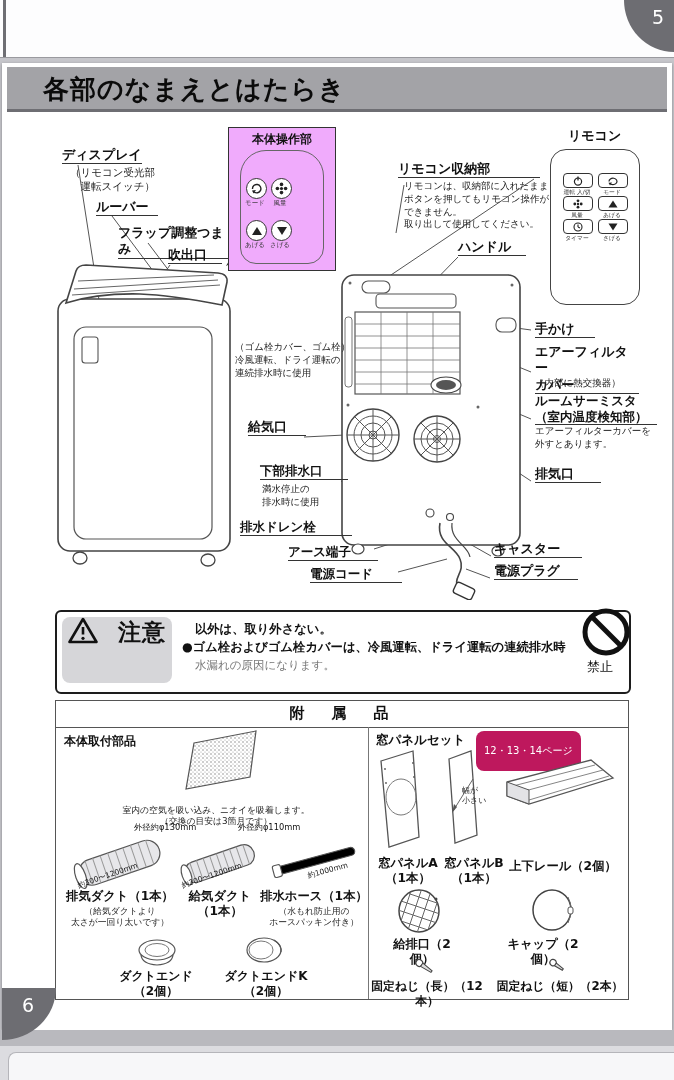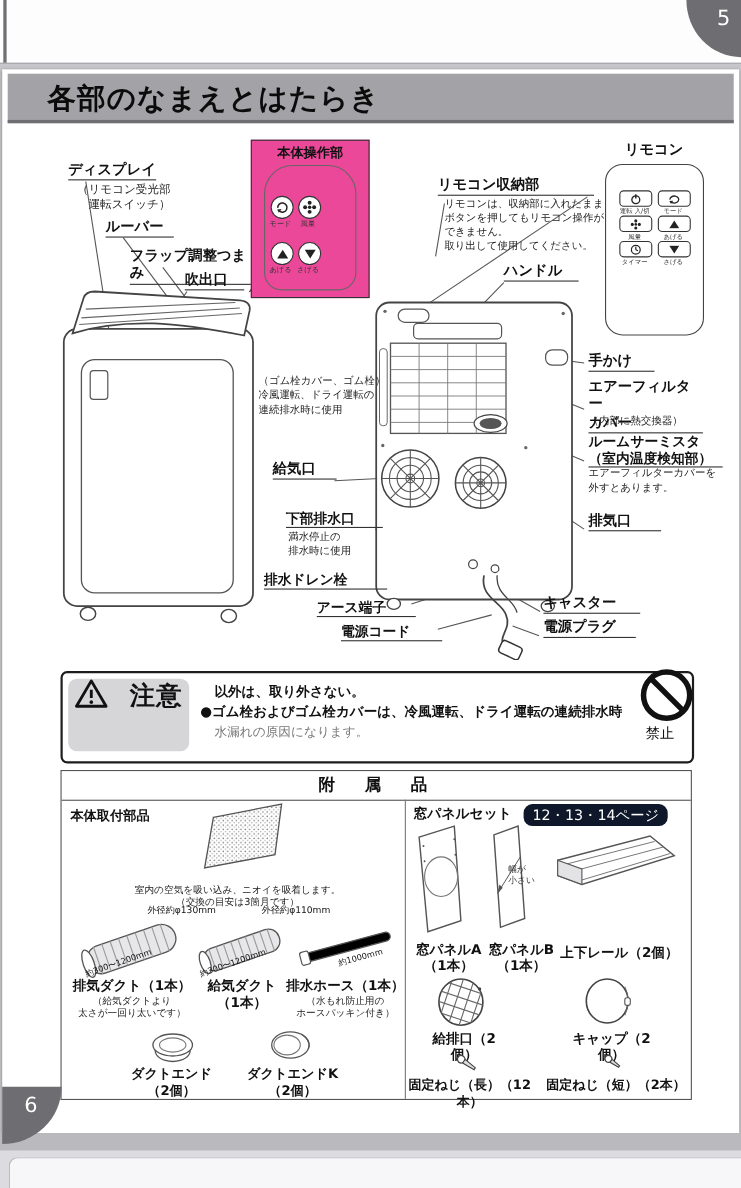--- a/index.html
+++ b/index.html
@@ -12,21 +12,21 @@
   .badge-6{left:2px;top:988px;width:54px;height:52px;border-bottom-right-radius:100%;z-index:5;}
   .badge-6 span{position:absolute;left:20px;top:6px;}
   .page{position:absolute;left:2px;top:63px;width:670px;height:967px;background:#ffffff;box-shadow:0 1px 3px rgba(0,0,0,.35);}
   .title-bar{position:absolute;left:5px;top:4px;width:660px;height:42px;background:#a3a3a7;border-bottom:3px solid #6e6e73;}
   .title-bar .t{position:absolute;left:36px;top:5px;font-size:26px;font-weight:bold;color:#0b0b0b;letter-spacing:1px;}
   .lbl{position:absolute;font-weight:bold;font-size:13px;line-height:1.25;color:#111;border-bottom:1.6px solid #333;white-space:pre-line;z-index:3;}
   .note{position:absolute;font-size:9.5px;line-height:1.35;color:#222;white-space:pre-line;z-index:3;}
   svg{display:block;}
   .leader{position:absolute;left:0;top:45px;z-index:1;}
   .machine{position:absolute;z-index:2;}
-  .panel-box{position:absolute;left:226px;top:64px;width:106px;height:142px;background:#ec4899;border:1.6px solid #333;z-index:3;}
+  .panel-box{position:absolute;left:226px;top:64px;width:106px;height:142px;background:#f0abfc;border:1.6px solid #333;z-index:3;}
   .panel-title{position:absolute;left:0;top:3px;width:100%;text-align:center;font-size:12px;font-weight:bold;}
   .panel-outline{position:absolute;left:11px;top:22px;width:82px;height:112px;border:1.3px solid #666;border-radius:26px 26px 16px 16px;}
   .rbtn{position:absolute;width:19px;height:19px;border:1.5px solid #333;border-radius:50%;display:flex;align-items:center;justify-content:center;background:#fff;}
   .rbtn-lab{position:absolute;font-size:6.5px;color:#333;text-align:center;width:34px;}
   .remote-title{position:absolute;left:566px;top:64px;width:80px;font-size:13px;font-weight:bold;z-index:3;}
   .remote-body{position:absolute;left:548px;top:86px;width:88px;height:154px;border:1.7px solid #444;border-radius:16px;background:#fff;z-index:3;}
   .kbtn{position:absolute;width:28px;height:13px;border:1.2px solid #333;border-radius:4px;display:flex;align-items:center;justify-content:center;background:#fff;}
   .kbtn-lab{position:absolute;font-size:5.8px;color:#333;text-align:center;width:34px;white-space:nowrap;}
   .caution-box{position:absolute;left:53px;top:547px;width:572px;height:80px;border:2.2px solid #1d1d1d;border-radius:6px;background:#fff;z-index:3;}
   .caution-badge{position:absolute;left:5px;top:5px;width:110px;height:66px;background:#d6d6d9;border-radius:8px;display:flex;align-items:flex-start;justify-content:center;gap:20px;}
@@ -38,21 +38,21 @@
   .prohibit-lab{position:absolute;left:585px;top:595px;font-size:13px;font-weight:normal;z-index:4;}
   .acc-box{position:absolute;left:53px;top:637px;width:572px;height:298px;border:1.5px solid #555;background:#fff;z-index:3;}
   .acc-title{position:absolute;left:0;top:3px;width:100%;text-align:center;font-weight:bold;font-size:15px;letter-spacing:6px;}
   .acc-hline{position:absolute;left:0;top:26px;width:100%;border-top:1.4px solid #555;}
   .acc-vline{position:absolute;left:312px;top:26px;width:0;height:272px;border-left:1.2px solid #777;}
   .acc-hdr{position:absolute;font-size:12px;font-weight:bold;}
   .acc-name{position:absolute;font-weight:bold;font-size:12.3px;text-align:center;white-space:pre-line;line-height:1.25;}
   .acc-note{position:absolute;font-size:8.8px;color:#222;text-align:center;white-space:pre-line;line-height:1.3;}
   .dim{position:absolute;font-size:8.3px;color:#111;white-space:nowrap;}
   .rot{transform-origin:left center;}
-  .pages-pill{position:absolute;left:420px;top:30px;background:#0f172a;color:#fff;font-size:13px;border-radius:8px;padding:1px 8px;}
+  .pages-pill{position:absolute;left:420px;top:30px;background:#be185d;color:#fff;font-size:10px;border-radius:8px;padding:13px 8px;}
   .pbn{position:absolute;font-size:8px;color:#333;white-space:pre-line;line-height:1.2;}
   .gap-band{position:absolute;left:0;top:1030px;width:674px;height:16px;background:#b9b9be;}
   .next-page{position:absolute;left:0;top:1046px;width:674px;height:34px;background:#dcdce0;}
   .next-inner{position:absolute;left:8px;top:6px;width:666px;height:28px;background:#f7f7f9;border-top:1px solid #b5b5ba;border-left:1px solid #b5b5ba;border-top-left-radius:8px;}
 </style>
 </head>
 <body>
 
 <div class="screen">
 
@@ -390,21 +390,21 @@
           <path d="M10,-5 L-10,55 M20,-5 L0,55 M30,-5 L10,55 M40,-5 L20,55 M50,-5 L30,55"></path>
         </g>
         <circle cx="42" cy="12" r="1.5" fill="#444"></circle>
       </svg>
       <svg style="position:absolute;left:472px;top:186px;" width="50" height="46">
         <ellipse cx="24" cy="23" rx="19" ry="20" fill="#fff" stroke="#444" stroke-width="1.5"></ellipse>
         <path d="M40,10 Q46,22 40,36" fill="none" stroke="#666" stroke-width="1"></path>
         <rect x="40" y="20" width="5" height="7" rx="2" fill="#fff" stroke="#555" stroke-width="1"></rect>
       </svg>
       <div class="acc-name" style="left:326px;top:236px;width:80px;">給排口（2個）</div>
-      <div class="acc-name" style="left:458px;top:236px;width:84px;">キャップ（2個）</div>
+      <div class="acc-name" style="left:445px;top:236px;width:84px;">キャップ（2個）</div>
 
       <svg style="position:absolute;left:358px;top:256px;" width="22" height="20">
         <g transform="rotate(35 11 10)">
             <circle cx="4" cy="10" r="3.4" fill="#fff" stroke="#444" stroke-width="1.2"></circle>
             <polygon points="7,8 19,9 19,11 7,12" fill="#ddd" stroke="#444" stroke-width="1"></polygon>
           </g>
       </svg>
       <svg style="position:absolute;left:492px;top:256px;" width="20" height="18">
         <g transform="rotate(35 10 9)">
             <circle cx="4" cy="9" r="3.2" fill="#fff" stroke="#444" stroke-width="1.2"></circle>

